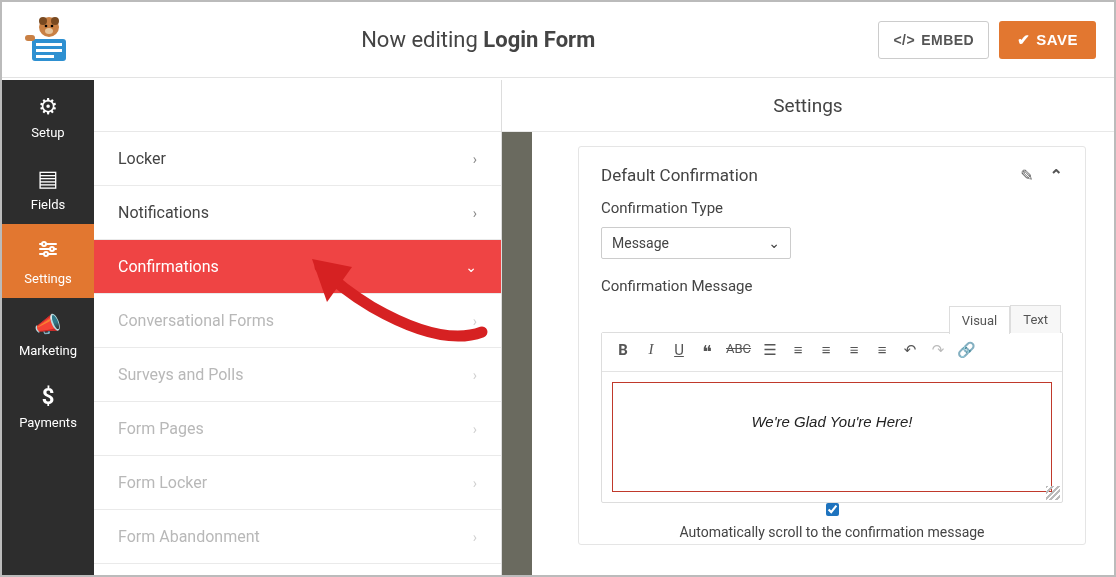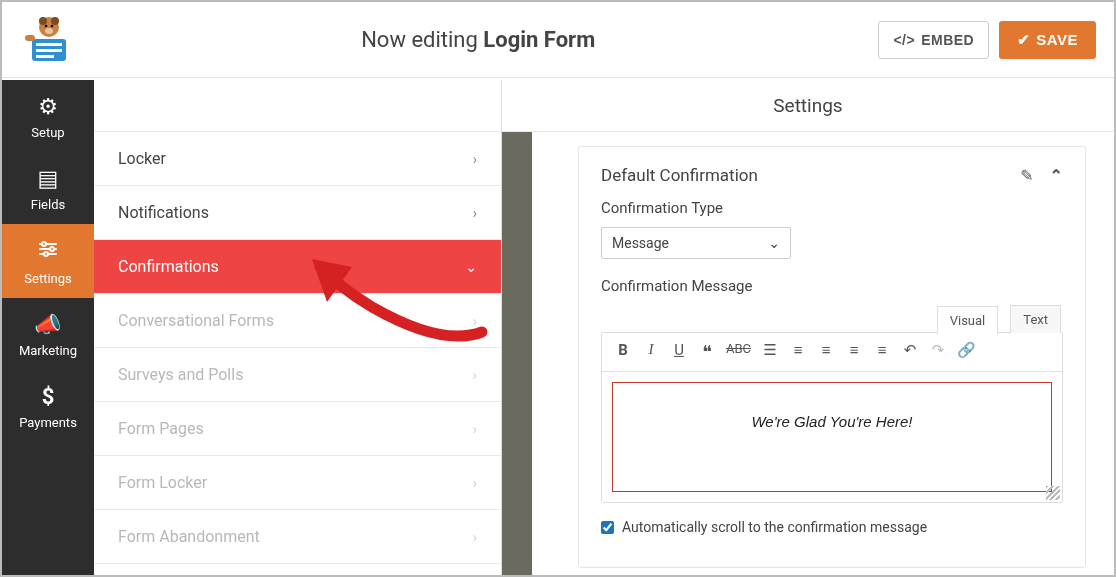--- a/index.html
+++ b/index.html
@@ -32,41 +32,41 @@
 .menu-item.active .chev { color:#fff; }
 .menu-item.disabled .chev { color:#d0d0d0; }
 
 
 .rightcol { position:absolute; top:78px; left:500px; right:0; bottom:0; background:#fff; overflow:hidden; }
 .rightcol::before{content:"";position:absolute;left:0;top:52px;bottom:0;width:30px;background:#6a6a5f;}
 .rc-head { height:52px; border-bottom:1px solid #e8e8e8; display:flex; align-items:center; justify-content:center; font-size:19px; color:#444; position:relative; z-index:2; background:#fff; margin-left:0; }
 .rc-head-inner{width:100%;text-align:center;}
 .rc-body { position:absolute; top:52px; left:30px; right:0; bottom:0; padding:14px 28px 0 46px; overflow:auto;}
 
-.panel { border:1px solid #e5e5e5; border-radius:3px; padding:18px 22px 32px; }
+.panel { border:1px solid #e5e5e5; border-radius:3px; padding:18px 22px 4px; }
 .panel-head { display:flex; align-items:center; justify-content:space-between; margin-bottom:14px;}
 .panel-title { font-size:17px; color:#444; }
 .panel-actions { display:flex; gap:16px; color:#555; }
 .panel-actions span { cursor:pointer; }
 
 .field-label { font-size:15px; color:#444; margin:6px 0 10px; }
 .select { border:1px solid #ccc; padding:7px 10px; width:190px; display:flex; align-items:center; justify-content:space-between; font-size:14px; color:#444; cursor:pointer; border-radius:2px; margin-bottom:18px;}
 
 .editor { border:1px solid #ddd; border-radius:2px; }
-.editor-tabs { display:flex; justify-content:flex-end; gap:12px; margin-bottom:-1px; padding-right:2px;}
+.editor-tabs { display:flex; justify-content:flex-end; gap:0; margin-bottom:-1px; padding-right:2px;}
 .etab { border:1px solid #ddd; border-bottom:none; padding:6px 12px; font-size:13px; color:#555; background:#f7f7f7; cursor:pointer;}
 .etab.active{ background:#fff; position:relative; top:1px;}
 .toolbar { display:flex; gap:10px; padding:8px 12px; border-bottom:1px solid #e3e3e3; color:#555; background:#fff;}
 .toolbar span{ cursor:pointer; font-size:15px; min-width:18px; text-align:center;}
 .editor-body { padding:16px 18px; min-height:110px; font-family: Arial, sans-serif; font-size:15px; color:#222; border:1px solid #c0392b; margin:10px; position:relative;}
 .editor-body a { color:#1457a8; text-decoration:underline; }
 .editor-body .line2 { text-align:center; font-style:italic; margin-top:14px;}
 .resize-handle{position:absolute;right:-9px;bottom:-9px;width:14px;height:14px;background:repeating-linear-gradient(135deg,#bbb 0 2px,transparent 2px 4px);}
 
-.chk-row { display:flex; align-items:center; gap:8px; margin-top:16px; font-size:14px; color:#444;}
+.chk-row { display:flex; align-items:center; gap:8px; margin-top:0; font-size:14px; color:#444;flex-direction:column;}
 .chk-row input{accent-color:#1e73be;}
 
 
 .arrow-svg{position:absolute; top:245px; left:290px; width:210px; height:120px; z-index:5; pointer-events:none;}
 
 
 
 
 .midcol .spacer{height:52px;border-bottom:1px solid #e8e8e8;}
 </style>

